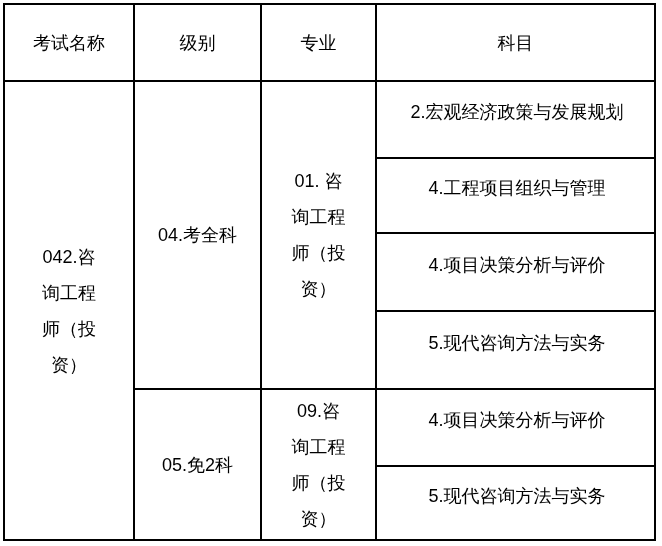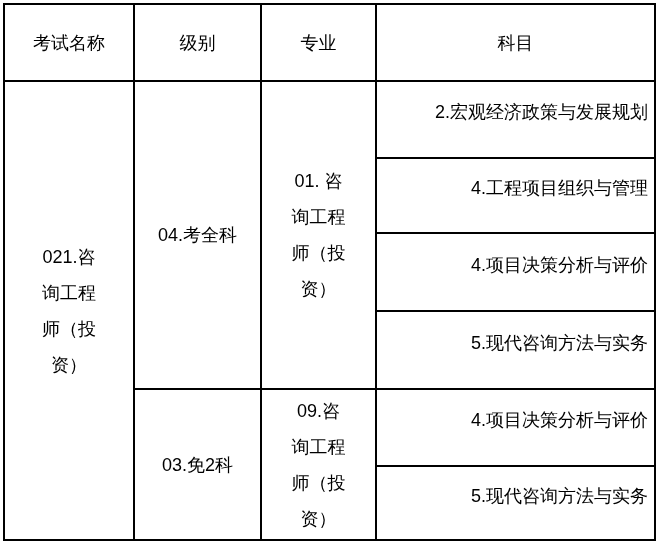--- a/index.html
+++ b/index.html
@@ -44,21 +44,21 @@
   tr.row-5 { height: 77px; }
   tr.row-6 { height: 74px; }
   td.cell-wrap {
     line-height: 2.0;
     padding: 2px 29px;
   }
   td.cell-level {
     line-height: 2.0;
   }
   td.cell-subject {
-    text-align: right;
+    text-align: center;
     padding: 2px 6px 16px 9px;
     line-height: 1.5;
   }
 </style>
 </head>
 <body>
 
 <table class="exam-table">
   <colgroup>
     <col class="col-exam">
@@ -69,36 +69,36 @@
   <thead>
     <tr class="header-row">
       <th>考试名称</th>
       <th>级别</th>
       <th>专业</th>
       <th>科目</th>
     </tr>
   </thead>
   <tbody>
     <tr class="row-1">
-      <td rowspan="6" class="cell-wrap">021.咨询工程师（投资）</td>
+      <td rowspan="6" class="cell-wrap">042.咨询工程师（投资）</td>
       <td rowspan="4" class="cell-level">04.考全科</td>
       <td rowspan="4" class="cell-wrap">01. 咨询工程师（投资）</td>
       <td class="cell-subject">2.宏观经济政策与发展规划</td>
     </tr>
     <tr class="row-2">
       <td class="cell-subject">4.工程项目组织与管理</td>
     </tr>
     <tr class="row-3">
       <td class="cell-subject">4.项目决策分析与评价</td>
     </tr>
     <tr class="row-4">
       <td class="cell-subject">5.现代咨询方法与实务</td>
     </tr>
     <tr class="row-5">
-      <td rowspan="2" class="cell-level">03.免2科</td>
+      <td rowspan="2" class="cell-level">05.免2科</td>
       <td rowspan="2" class="cell-wrap">09.咨询工程师（投资）</td>
       <td class="cell-subject">4.项目决策分析与评价</td>
     </tr>
     <tr class="row-6">
       <td class="cell-subject">5.现代咨询方法与实务</td>
     </tr>
   </tbody>
 </table>
 
 </body></html>

